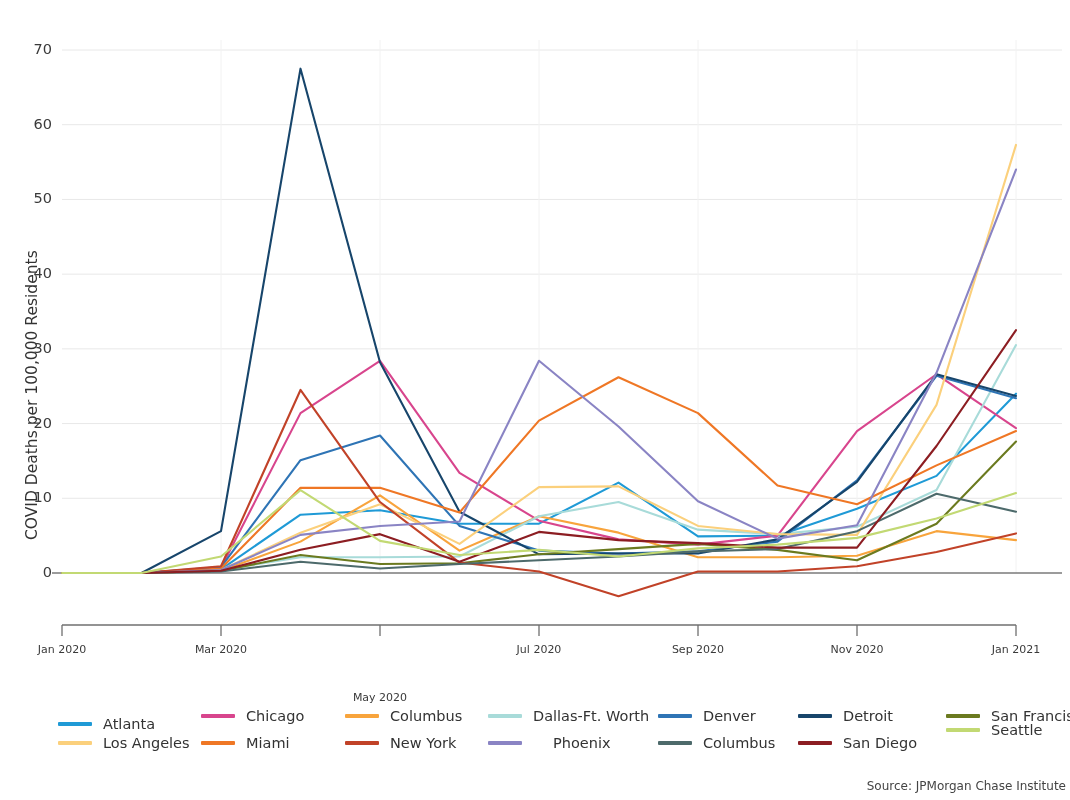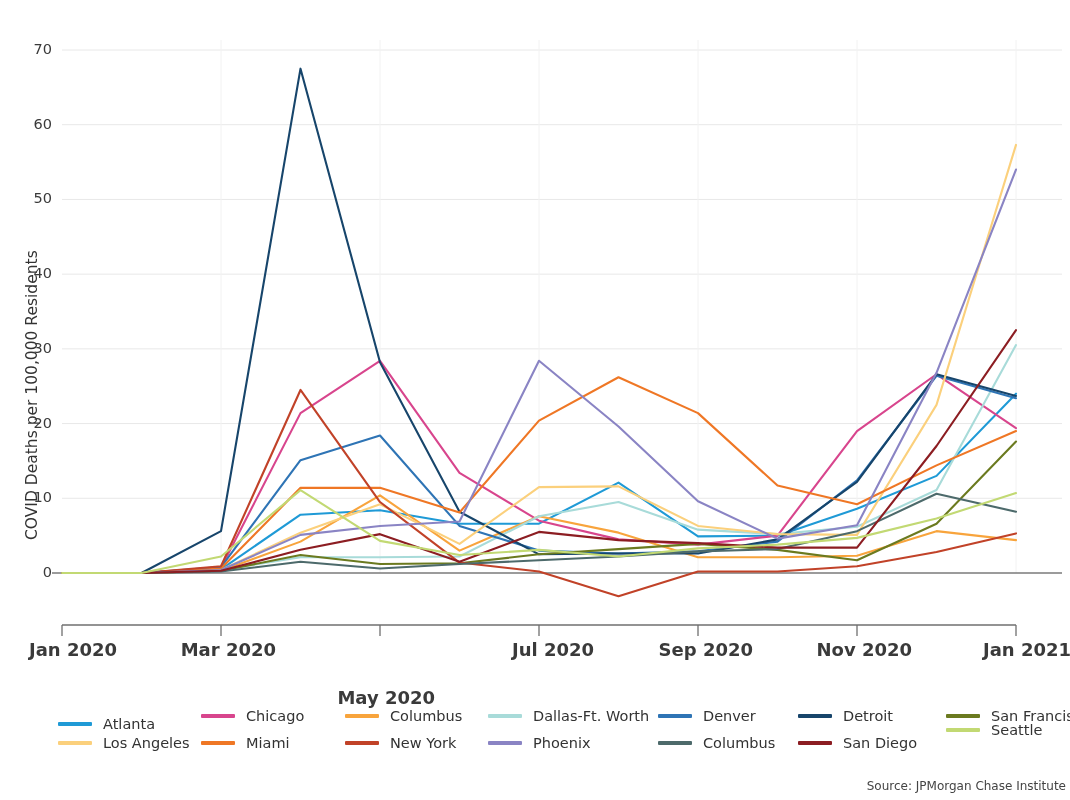--- a/index.html
+++ b/index.html
@@ -39,26 +39,25 @@
   .tick-label-y {
     position: absolute;
     width: 40px;
     text-align: right;
     font-size: 14.5px;
     color: #3a3a3a;
     line-height: 14px;
   }
   .tick-label-x {
     position: absolute;
-    font-size: 18px;
+    font-size: 11px;
     color: #3a3a3a;
-    text-align: right;
+    text-align: center;
     white-space: nowrap;
     line-height: 15px;
-    font-weight: bold;
   }
   #legend {
     position: absolute;
     left: 58px;
     top: 705px;
     width: 1000px;
     height: 56px;
   }
   .legend-col {
     position: absolute;
@@ -190,21 +189,21 @@
         <div class="legend-item" style="top: 27px;">
           <span class="legend-swatch" style="background: rgb(193, 66, 40);"></span>
           <span class="legend-text">New York</span>
         </div>
       </div>
       <div class="legend-col" style="left: 430px;">
         <div class="legend-item" style="top: 0px;">
           <span class="legend-swatch" style="background: rgb(168, 219, 217);"></span>
           <span class="legend-text">Dallas-Ft. Worth</span>
         </div>
-        <div class="legend-item" style="top: 27px;">
+        <div class="legend-item" style="top: 27px; gap: 20px;">
           <span class="legend-swatch" style="background: rgb(138, 132, 196);"></span>
           <span class="legend-text">Phoenix</span>
         </div>
       </div>
       <div class="legend-col" style="left: 600px;">
         <div class="legend-item" style="top: 0px;">
           <span class="legend-swatch" style="background: rgb(46, 116, 181);"></span>
           <span class="legend-text">Denver</span>
         </div>
         <div class="legend-item" style="top: 27px;">

